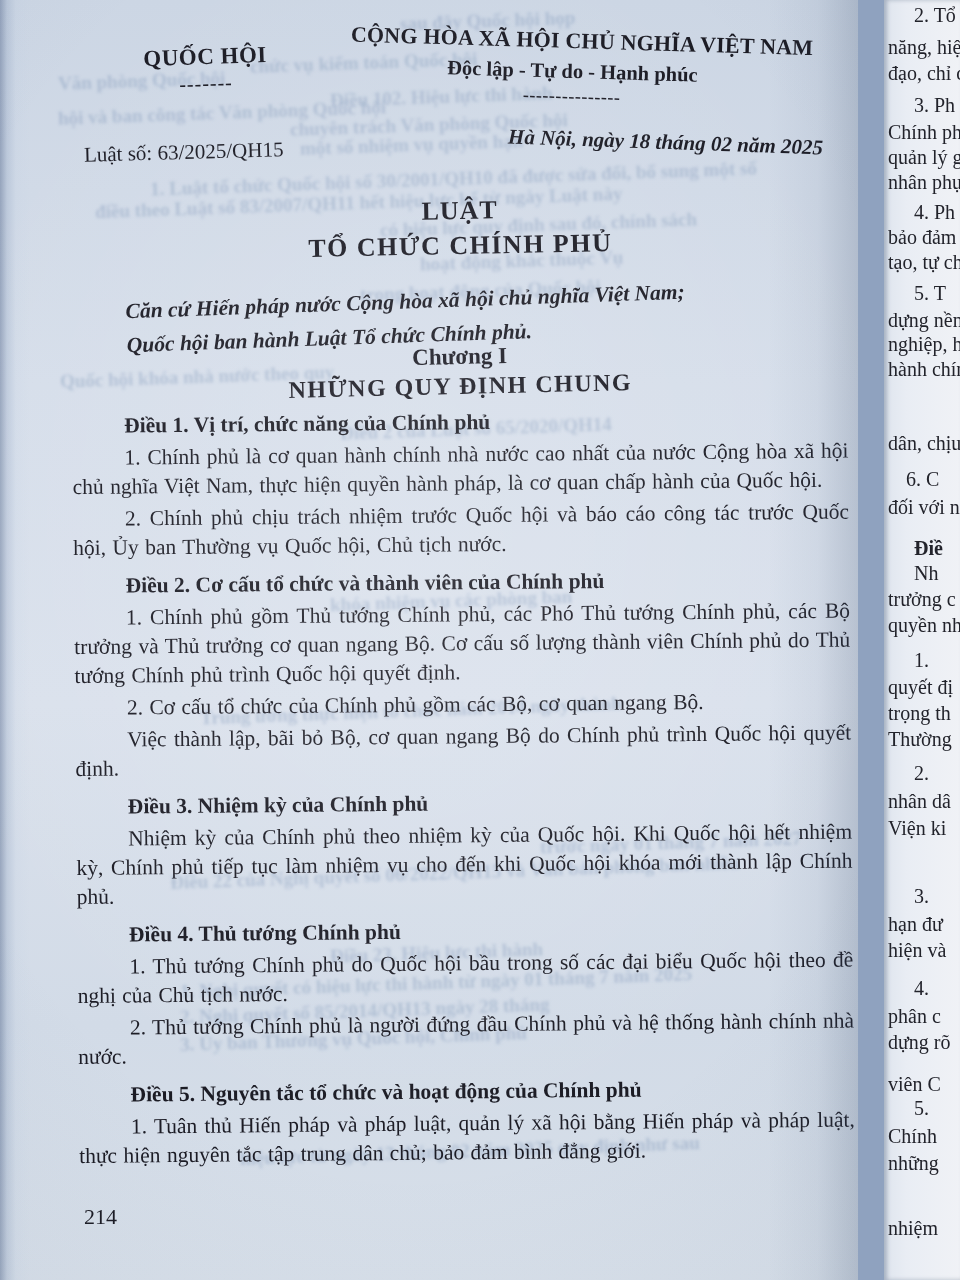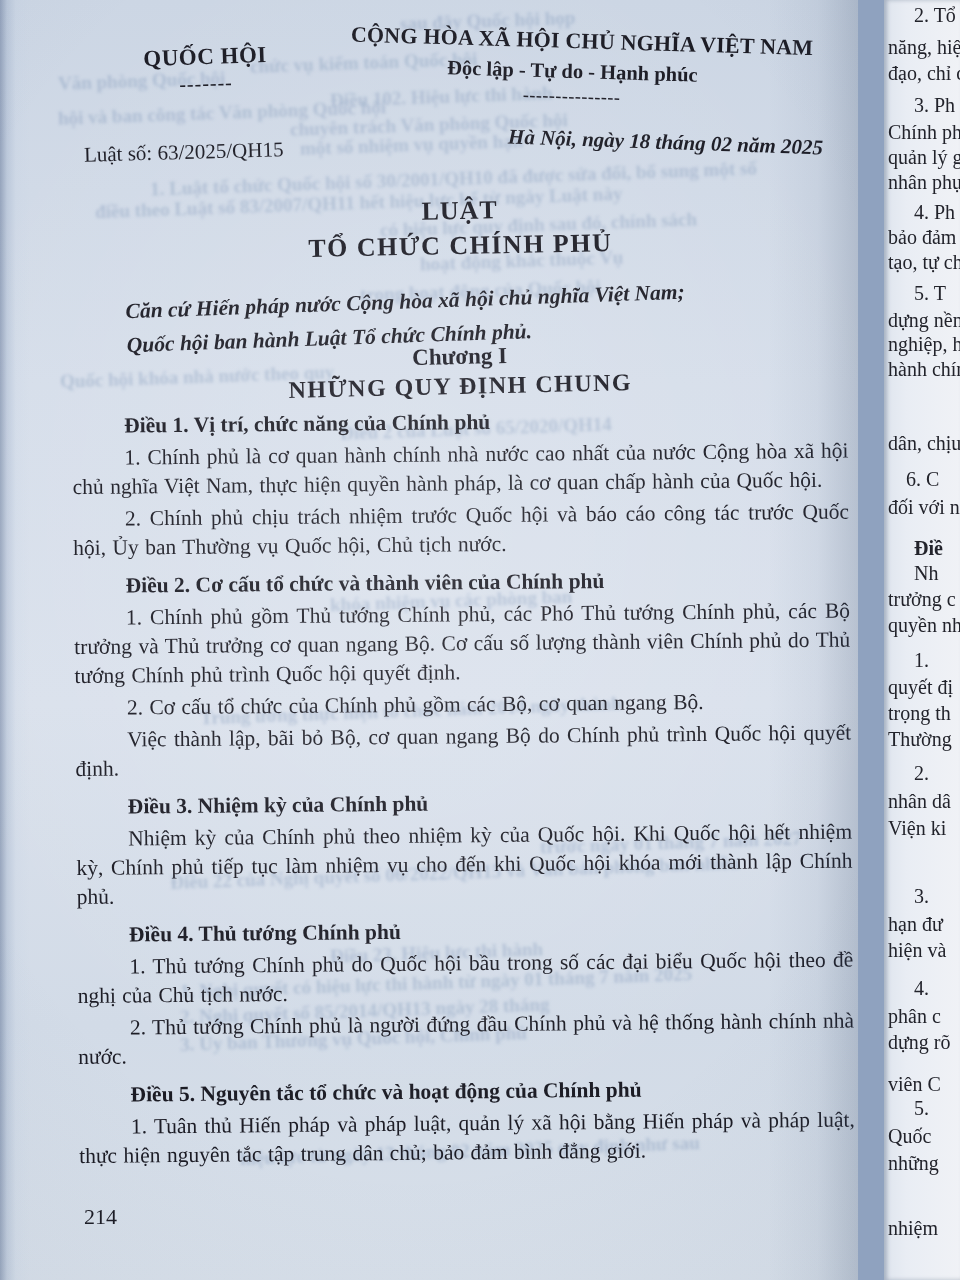--- a/index.html
+++ b/index.html
@@ -196,18 +196,18 @@
       <div class="strip-line" style="top: 790px; left: 4px;">nhân dâ</div>
       <div class="strip-line" style="top: 817px; left: 4px;">Viện ki</div>
       <div class="strip-line" style="top: 885px; left: 30px;">3.</div>
       <div class="strip-line" style="top: 913px; left: 4px;">hạn đư</div>
       <div class="strip-line" style="top: 939px; left: 4px;">hiện và</div>
       <div class="strip-line" style="top: 977px; left: 30px;">4.</div>
       <div class="strip-line" style="top: 1005px; left: 4px;">phân c</div>
       <div class="strip-line" style="top: 1031px; left: 4px;">dựng rõ</div>
       <div class="strip-line" style="top: 1057px; left: 4px; margin-top: 16px;">viên C</div>
       <div class="strip-line" style="top: 1097px; left: 30px;">5.</div>
-      <div class="strip-line" style="top: 1125px; left: 4px;">Quốc</div>
+      <div class="strip-line" style="top: 1125px; left: 4px;">Chính</div>
       <div class="strip-line" style="top: 1152px; left: 4px;">những</div>
       <div class="strip-line" style="top: 1179px; left: 4px; margin-top: 38px;">nhiệm</div>
     </div>
 
 </div>
 
 </body></html>

